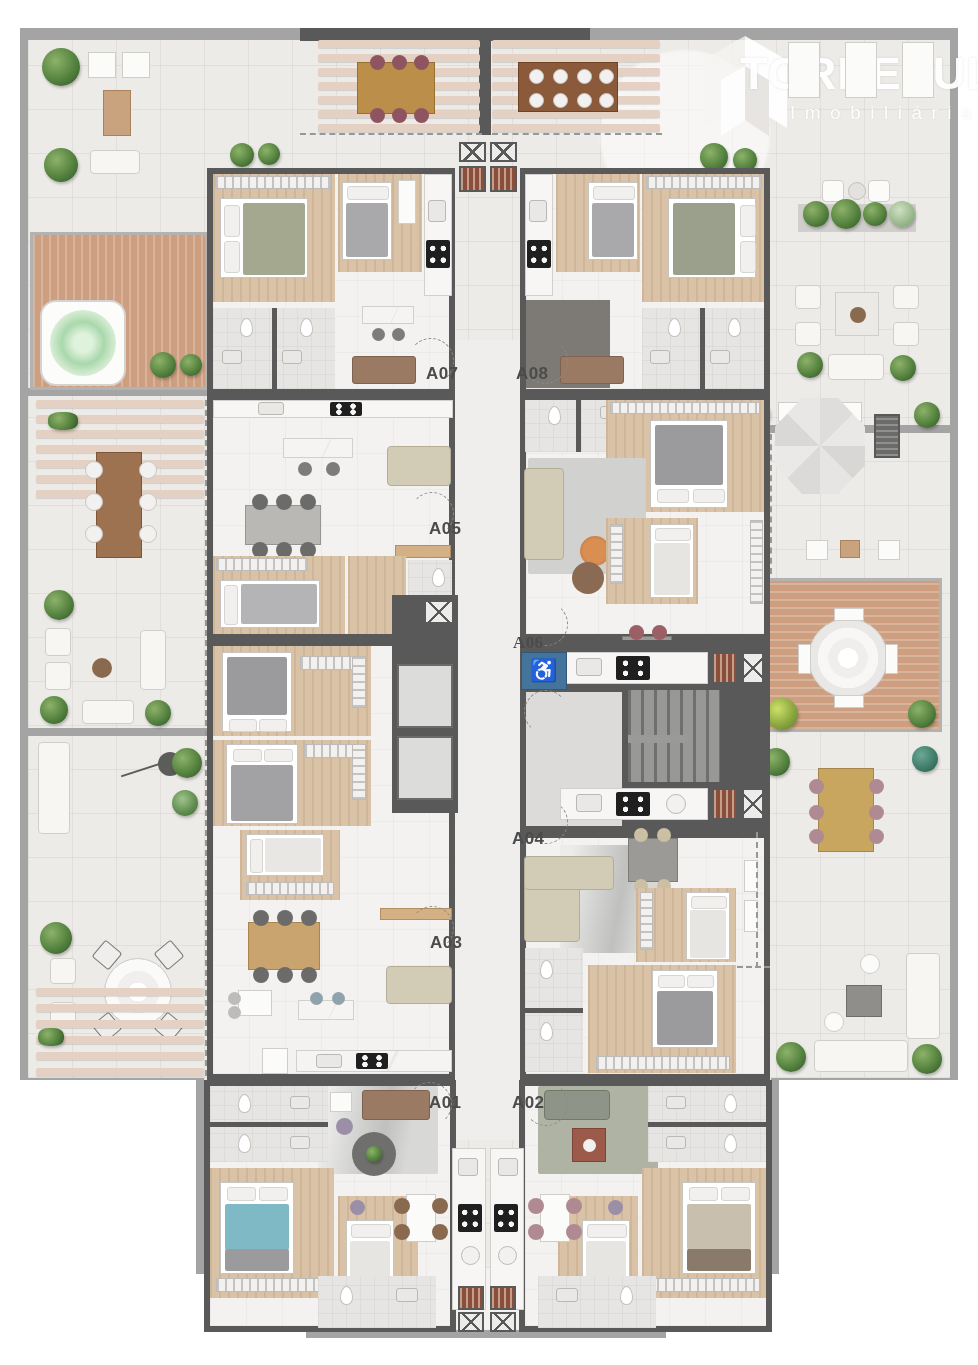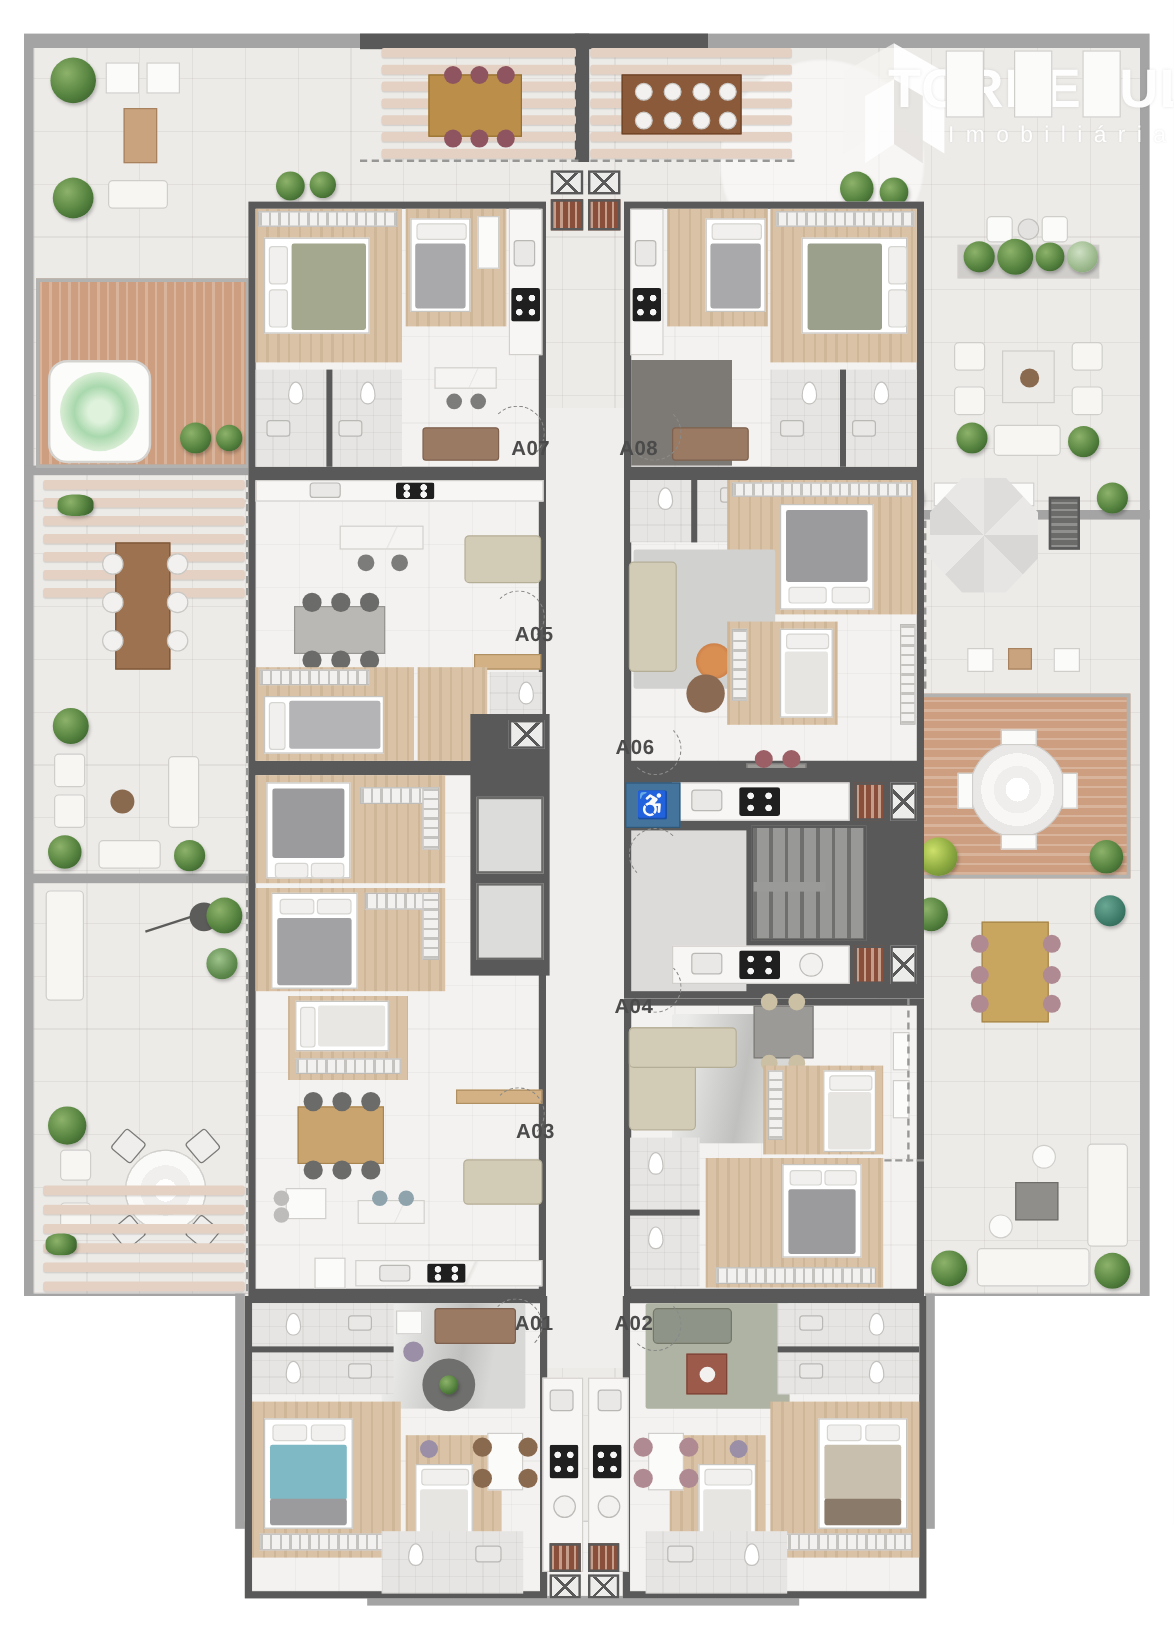--- a/index.html
+++ b/index.html
@@ -570,21 +570,21 @@
   <div class="abs dashv" style="left:205px;top:400px;height:676px;"></div>
   <div class="abs dashv" style="left:770px;top:434px;height:140px;"></div>
 
   <div class="abs arc" style="left:408px;top:338px;width:46px;height:46px;transform:rotate(180deg);"></div>
   <div class="abs label" style="left:426px;top:364px;">A07</div>
   <div class="abs arc" style="left:522px;top:338px;width:46px;height:46px;transform:rotate(270deg);"></div>
   <div class="abs label" style="left:516px;top:364px;">A08</div>
   <div class="abs arc" style="left:410px;top:492px;width:44px;height:44px;transform:rotate(180deg);"></div>
   <div class="abs label" style="left:429px;top:519px;">A05</div>
   <div class="abs arc" style="left:524px;top:602px;width:44px;height:44px;transform:rotate(270deg);"></div>
-  <div class="abs label" style="left:513px;top:613px;">A06</div>
+  <div class="abs label" style="left:513px;top:633px;font-family:Liberation Serif, serif;">A06</div>
   <div class="abs arc" style="left:524px;top:800px;width:44px;height:44px;transform:rotate(270deg);"></div>
   <div class="abs label" style="left:512px;top:829px;">A04</div>
   <div class="abs arc" style="left:410px;top:906px;width:44px;height:44px;transform:rotate(180deg);"></div>
   <div class="abs label" style="left:430px;top:933px;">A03</div>
   <div class="abs arc" style="left:408px;top:1082px;width:44px;height:44px;transform:rotate(180deg);"></div>
   <div class="abs label" style="left:429px;top:1093px;">A01</div>
   <div class="abs arc" style="left:524px;top:1082px;width:44px;height:44px;transform:rotate(270deg);"></div>
   <div class="abs label" style="left:512px;top:1093px;">A02</div>
 
 </div>

